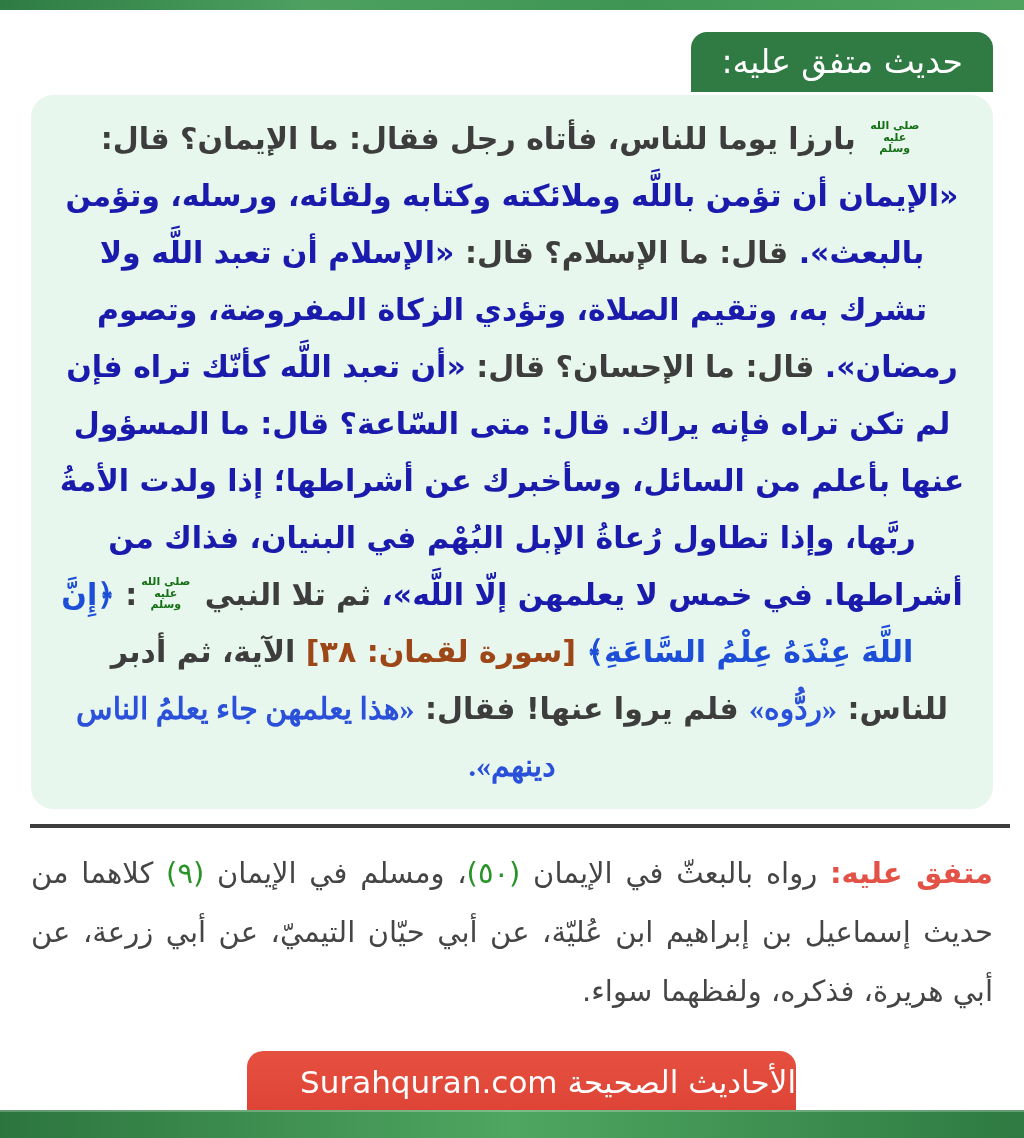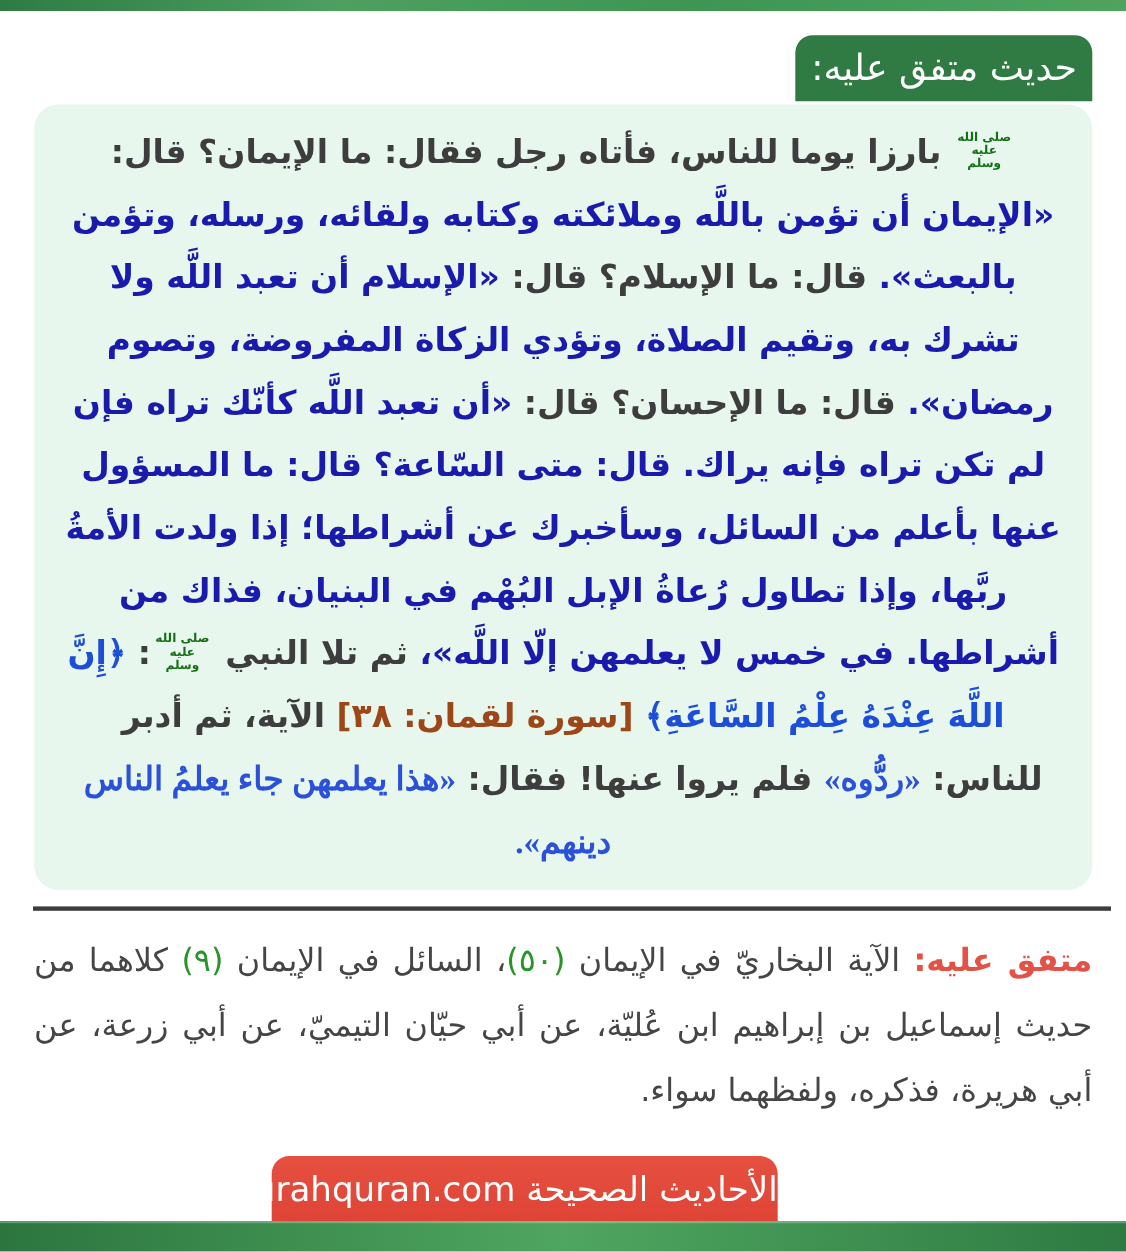--- a/index.html
+++ b/index.html
@@ -7,21 +7,21 @@
   .page{
     position:relative;width:1024px;height:1138px;background:#ffffff;overflow:hidden;
     font-family:"DejaVu Sans",sans-serif;
   }
   .top-bar{
     position:absolute;top:0;left:0;width:1024px;height:10px;
     background:linear-gradient(90deg,#2e7c44 0%,#4da060 30%,#3f9554 62%,#4fa35f 100%);
   }
   .header-badge{
     position:absolute;top:32px;right:31px;height:60px;line-height:60px;
-    padding:0 14px;background:#2f7b43;border-radius:16px 16px 0 0;
+    padding:0 30px;background:#2f7b43;border-radius:16px 16px 0 0;
     color:#ffffff;font-size:33px;direction:rtl;white-space:nowrap;
   }
   .quote-box{
     position:absolute;top:95px;left:31px;width:962px;height:714px;
     background:#e7f7ed;border-radius:22px;box-sizing:border-box;
     display:flex;align-items:center;justify-content:center;padding:10px 26px;
   }
   .hadith-text{
     direction:rtl;text-align:center;width:100%;
     font-size:30px;font-weight:700;line-height:57px;color:#3d3d3d;
@@ -41,23 +41,23 @@
   }
   .takhrij{
     position:absolute;top:844px;right:31px;left:31px;
     direction:rtl;text-align:justify;font-size:29px;font-weight:400;
     line-height:59px;color:#454545;
   }
   .seg-red{color:#e35246;font-weight:700;}
   .seg-gray{color:#454545;}
   .seg-green{color:#289328;}
   .footer-badge{
-    position:absolute;top:1051px;left:247px;width:460px;height:76px;
+    position:absolute;top:1051px;left:247px;width:549px;height:76px;
     background:linear-gradient(180deg,#e6503f 0%,#dc4134 100%);
-    border-radius:16px;color:#ffffff;font-size:31px;text-align:center;
+    border-radius:16px;color:#ffffff;font-size:31px;text-align:right;
     line-height:62px;direction:rtl;z-index:1;white-space:nowrap;
   }
   .bottom-bar{
     position:absolute;bottom:0;left:0;width:1024px;height:28px;z-index:2;
     background:linear-gradient(90deg,#2c753f 0%,#4fa660 50%,#2e7a42 100%);
     border-top:2px solid rgba(255,255,255,0.25);box-sizing:border-box;
   }
 </style>
 </head>
 <body>
@@ -77,21 +77,21 @@
           <span>وسلم</span>
         </span><span class="seg-dark"> بارزا يوما للناس، فأتاه رجل فقال: ما الإيمان؟ قال: </span><span class="seg-navy">«الإيمان أن تؤمن باللَّه وملائكته وكتابه ولقائه، ورسله، وتؤمن بالبعث».</span><span class="seg-dark"> قال: ما الإسلام؟ قال: </span><span class="seg-navy">«الإسلام أن تعبد اللَّه ولا تشرك به، وتقيم الصلاة، وتؤدي الزكاة المفروضة، وتصوم رمضان».</span><span class="seg-dark"> قال: ما الإحسان؟ قال: </span><span class="seg-navy">«أن تعبد اللَّه كأنّك تراه فإن لم تكن تراه فإنه يراك. قال: متى السّاعة؟ قال: ما المسؤول عنها بأعلم من السائل، وسأخبرك عن أشراطها؛ إذا ولدت الأمةُ ربَّها، وإذا تطاول رُعاةُ الإبل البُهْم في البنيان، فذاك من أشراطها. في خمس لا يعلمهن إلّا اللَّه»،</span><span class="seg-dark"> ثم تلا النبي </span><span class="seg-saw">
           <span>صلى الله</span>
           <span>عليه</span>
           <span>وسلم</span>
         </span><span class="seg-dark">: </span><span class="seg-quran">﴿إِنَّ اللَّهَ عِنْدَهُ عِلْمُ السَّاعَةِ﴾</span><span class="seg-ref"> [سورة لقمان: ٣٨]</span><span class="seg-dark"> الآية، ثم أدبر للناس: </span><span class="seg-blue">«ردُّوه»</span><span class="seg-dark"> فلم يروا عنها! فقال: </span><span class="seg-blue">«هذا يعلمهن جاء يعلمُ الناس دينهم».</span></div>
   </div>
 
   <div class="separator"></div>
 
-  <div class="takhrij"><span class="seg-red">متفق عليه:</span><span class="seg-gray"> الآية البخاريّ في الإيمان </span><span class="seg-green">(٥٠)</span><span class="seg-gray">، السائل في الإيمان </span><span class="seg-green">(٩)</span><span class="seg-gray"> كلاهما من حديث إسماعيل بن إبراهيم ابن عُليّة، عن أبي حيّان التيميّ، عن أبي زرعة، عن أبي هريرة، فذكره، ولفظهما سواء.</span></div>
+  <div class="takhrij"><span class="seg-red">متفق عليه:</span><span class="seg-gray"> رواه بالبعثّ في الإيمان </span><span class="seg-green">(٥٠)</span><span class="seg-gray">، ومسلم في الإيمان </span><span class="seg-green">(٩)</span><span class="seg-gray"> كلاهما من حديث إسماعيل بن إبراهيم ابن عُليّة، عن أبي حيّان التيميّ، عن أبي زرعة، عن أبي هريرة، فذكره، ولفظهما سواء.</span></div>
 
   <div class="footer-badge">
     <span>الأحاديث الصحيحة Surahquran.com</span>
   </div>
 
   <div class="bottom-bar"></div>
 
 </div>
 
 </body></html>

